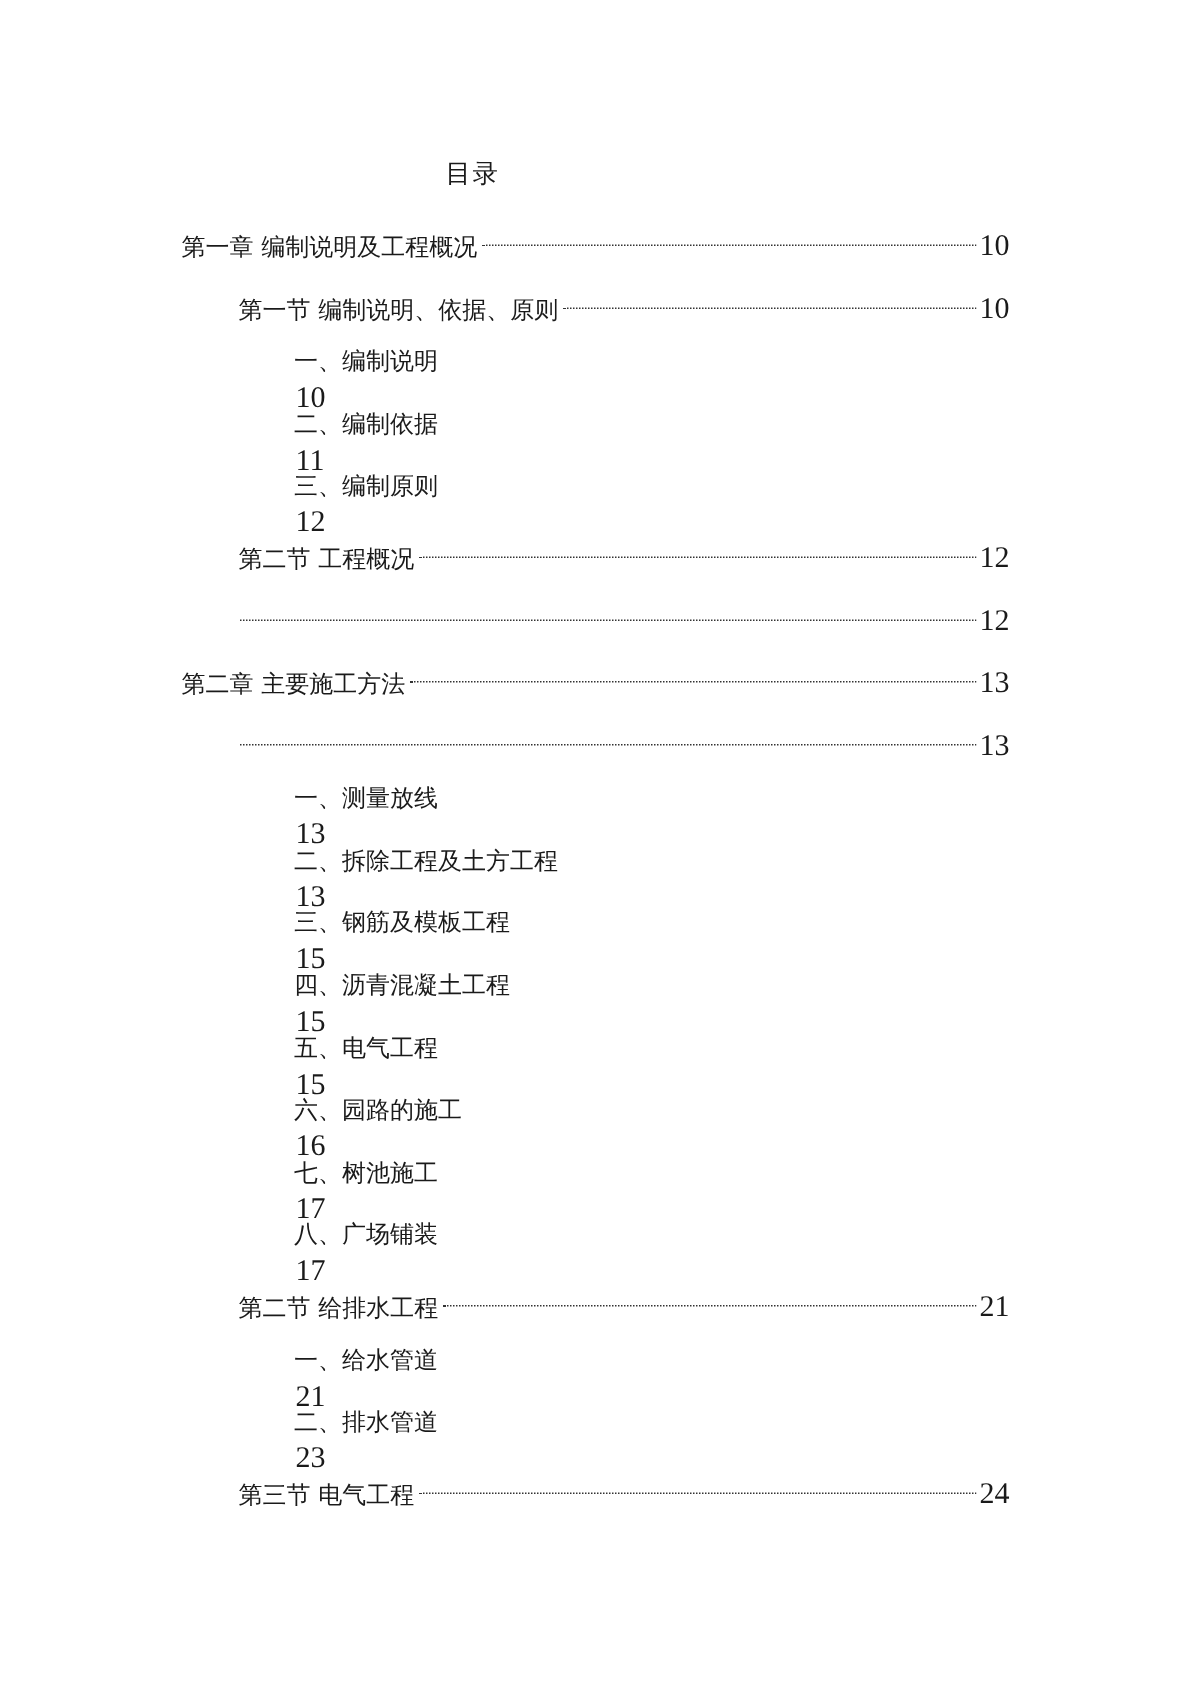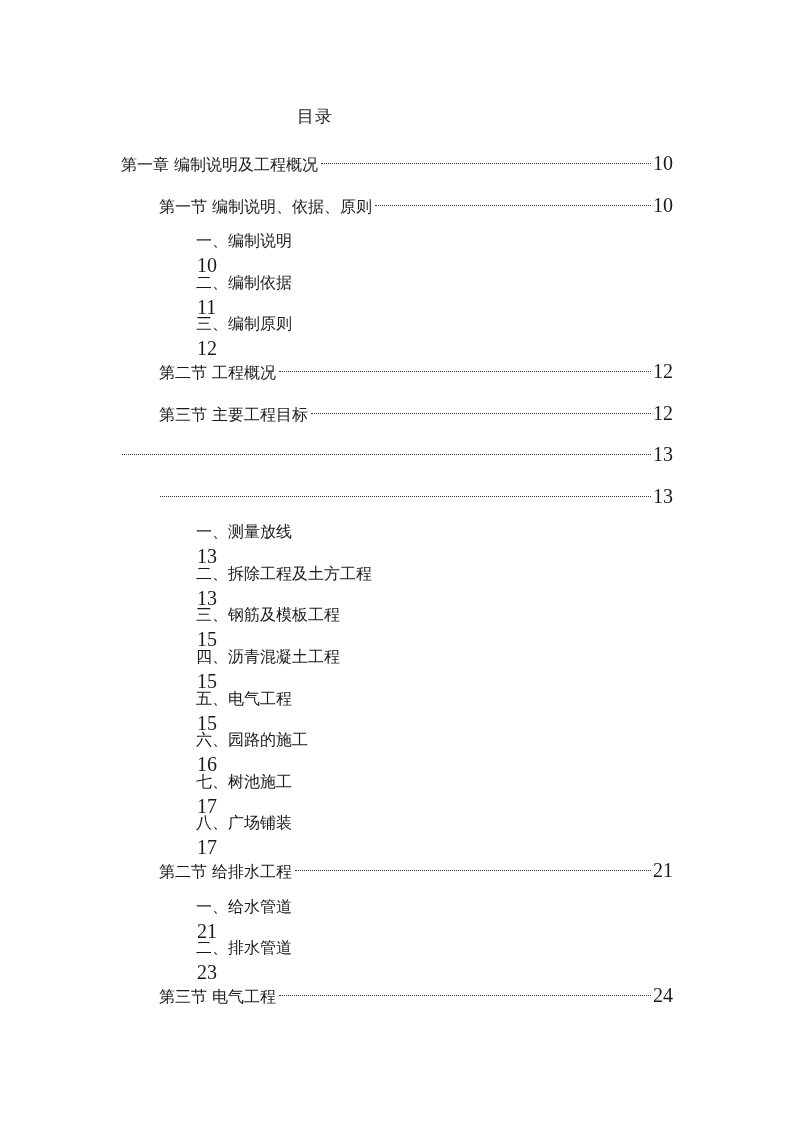--- a/index.html
+++ b/index.html
@@ -110,25 +110,25 @@
       <span class="toc-label">三、编制原则</span>
       <span class="toc-leader"></span>
       <span class="toc-page">12</span>
     </li>
     <li class="toc-entry level-2" style="top:208px">
       <span class="toc-label">第二节  工程概况</span>
       <span class="toc-leader"></span>
       <span class="toc-page">12</span>
     </li>
     <li class="toc-entry level-2" style="top:250px">
-      <span class="toc-label">第三节  主要工程目标</span>
       <span class="toc-leader"></span>
       <span class="toc-page">12</span>
     </li>
     <li class="toc-entry level-1" style="top:291px">
+      <span class="toc-label">第二章  主要施工方法</span>
       <span class="toc-leader"></span>
       <span class="toc-page">13</span>
     </li>
     <li class="toc-entry level-2" style="top:333px">
       <span class="toc-leader"></span>
       <span class="toc-page">13</span>
     </li>
     <li class="toc-entry level-3" style="top:374px">
       <span class="toc-label">一、测量放线</span>
       <span class="toc-leader"></span>

